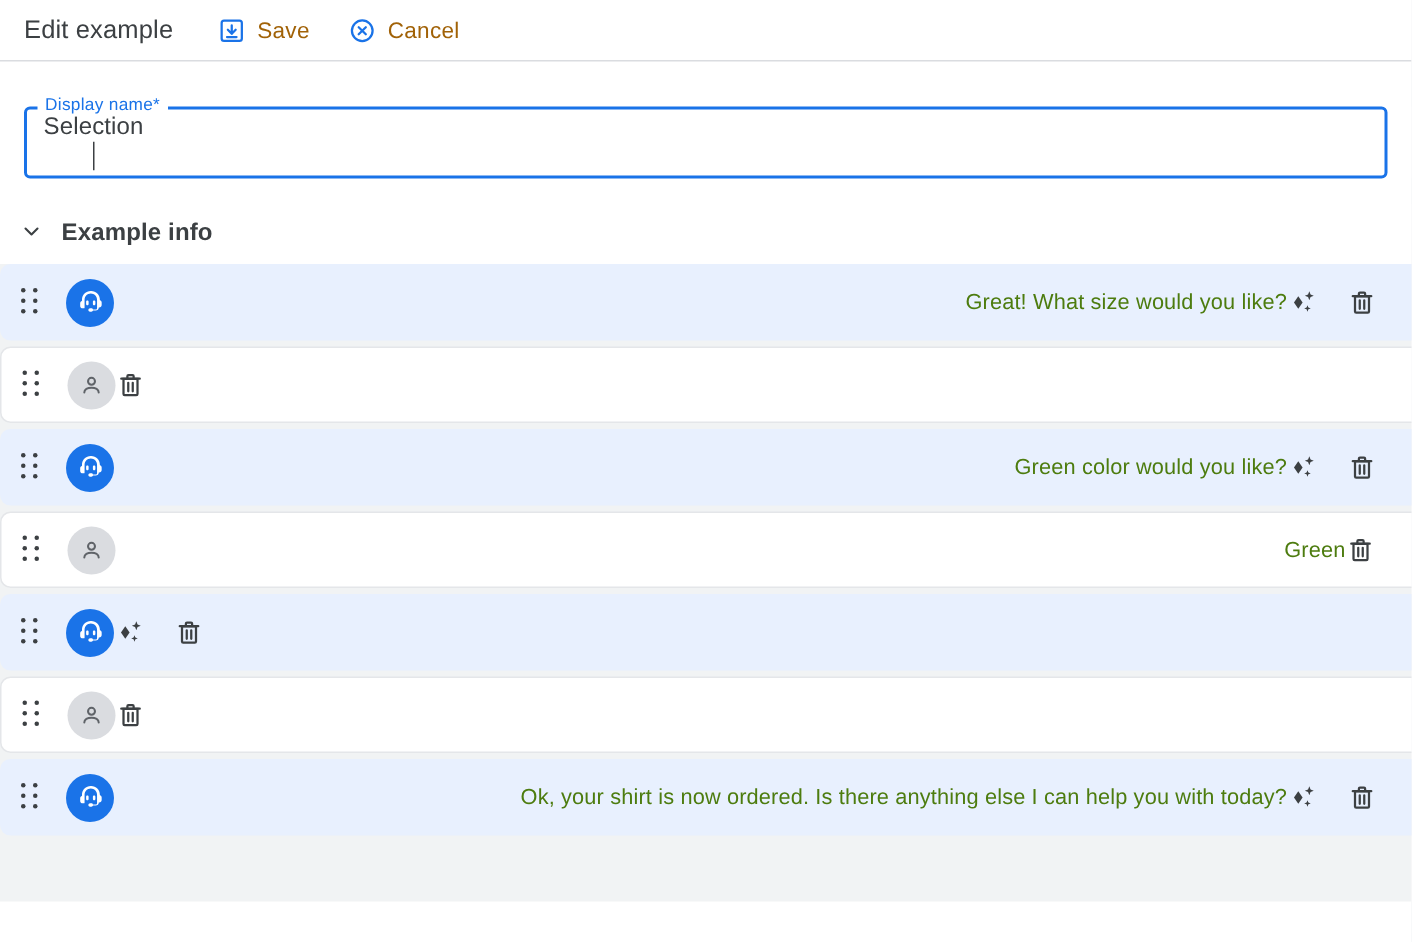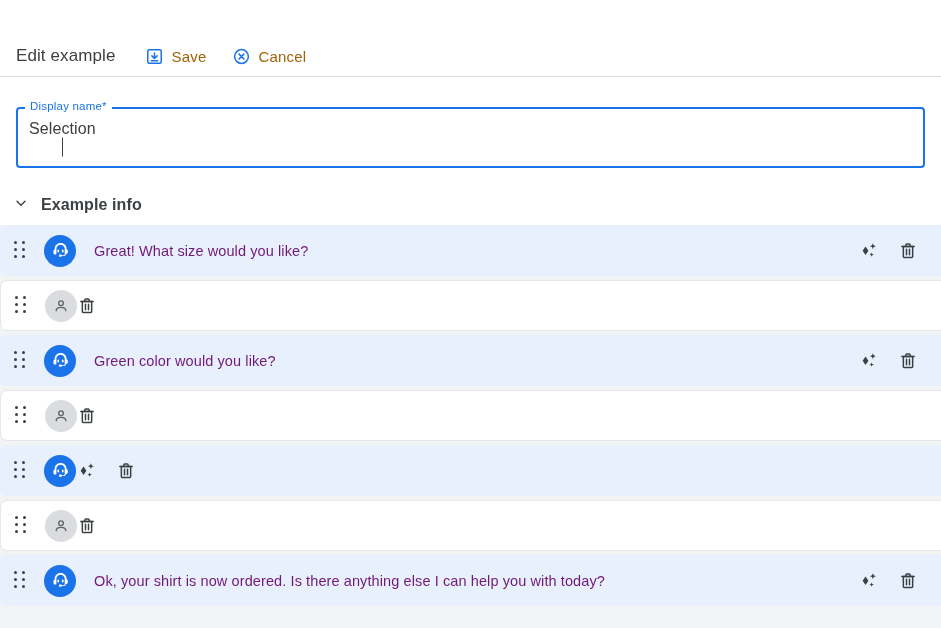--- a/index.html
+++ b/index.html
@@ -17,21 +17,20 @@
 
   
   .header {
     height: 41px;
     box-sizing: border-box;
     display: flex;
     align-items: center;
     padding-left: 16px;
     border-bottom: 1px solid #dadce0;
     background: #fff;
-    margin-top: 36px;
   }
   .header-title {
     font-size: 17px;
     color: #3c4043;
     letter-spacing: .1px;
     margin-right: 30px;
     white-space: nowrap;
   }
   .header-action {
     display: flex;
@@ -50,21 +49,21 @@
   .header-action svg { display: block; }
 
   
   .form-area {
     padding: 0 16px;
     background: #fff;
   }
   .field-wrap {
     position: relative;
     margin-top: 30px;
-    height: 61px;
+    height: 48px;
   }
   .field-box {
     position: absolute;
     left: 0;
     right: 0;
     top: 0;
     bottom: 0;
     border: 2px solid #1a73e8;
     border-radius: 4px;
     box-sizing: border-box;
@@ -172,26 +171,27 @@
     flex: 0 0 auto;
     display: flex;
     align-items: center;
     justify-content: center;
   }
   .avatar.agent { background: #1a73e8; }
   .avatar.user  { background: #dadce0; }
   .row-text {
     margin-left: 18px;
     font-size: 14.5px;
-    color: #701a75;
+    color: #4d7c0f;
     letter-spacing: .1px;
     flex: 1 1 auto;
     white-space: nowrap;
     overflow: hidden;
     text-overflow: ellipsis;
+    text-align: right;
   }
   .row-actions {
     display: flex;
     align-items: center;
     gap: 20px;
     margin-right: 31px;
     flex: 0 0 auto;
   }
   .icon-btn {
     width: 20px;
@@ -364,20 +364,21 @@
         <i></i>
         <i></i>
         <i></i>
       </div>
       <div class="avatar user">
         <svg width="18" height="18" viewBox="0 0 24 24" fill="none" stroke="#5f6368" stroke-width="1.8">
           <circle cx="12" cy="8.3" r="3.1"></circle>
           <path d="M5.6 18.2c0-2.7 2.9-4.3 6.4-4.3s6.4 1.6 6.4 4.3" stroke-linecap="round" stroke-linejoin="round"></path>
         </svg>
       </div>
+      <div class="row-text">Green</div>
       <div class="row-actions">
         <div class="icon-btn">
           <span>
             <svg width="20" height="20" viewBox="0 0 24 24" fill="none" stroke="#3c4043" stroke-width="1.8">
               <path d="M4.6 6.5 H19.4" stroke-linecap="round"></path>
               <path d="M9.5 6.3 V4.6 a.9.9 0 0 1 .9-.9h3.2a.9.9 0 0 1 .9.9v1.7"></path>
               <path d="M6.4 6.6 h11.2 v12.1 a1 1 0 0 1-1 1 H7.4 a1 1 0 0 1-1-1 z"></path>
               <path d="M10.2 9.8 V16.6 M13.8 9.8 V16.6" stroke-linecap="round"></path>
             </svg>
           </span>

